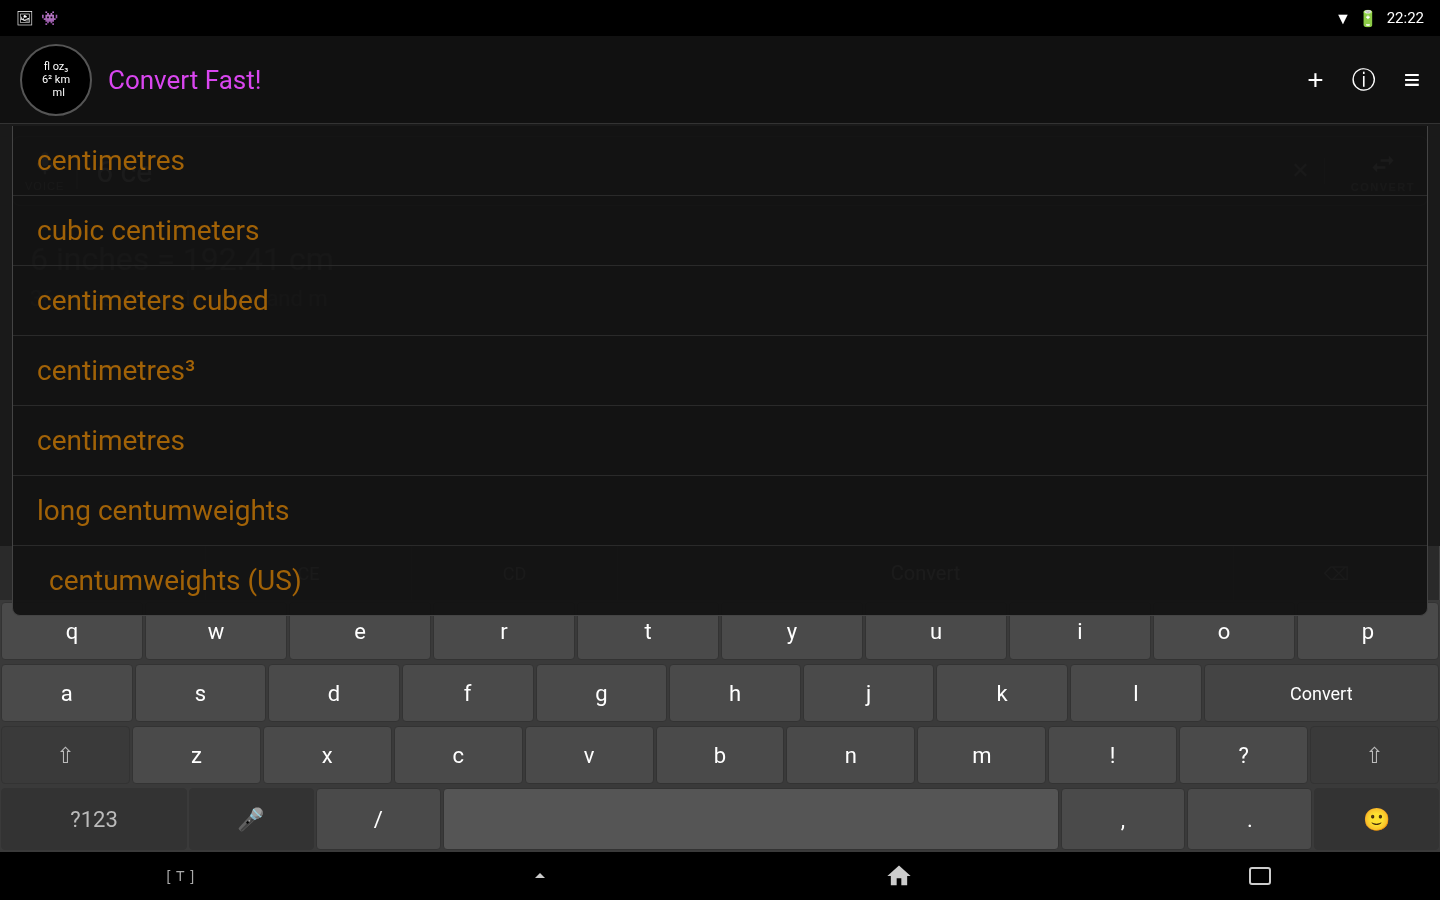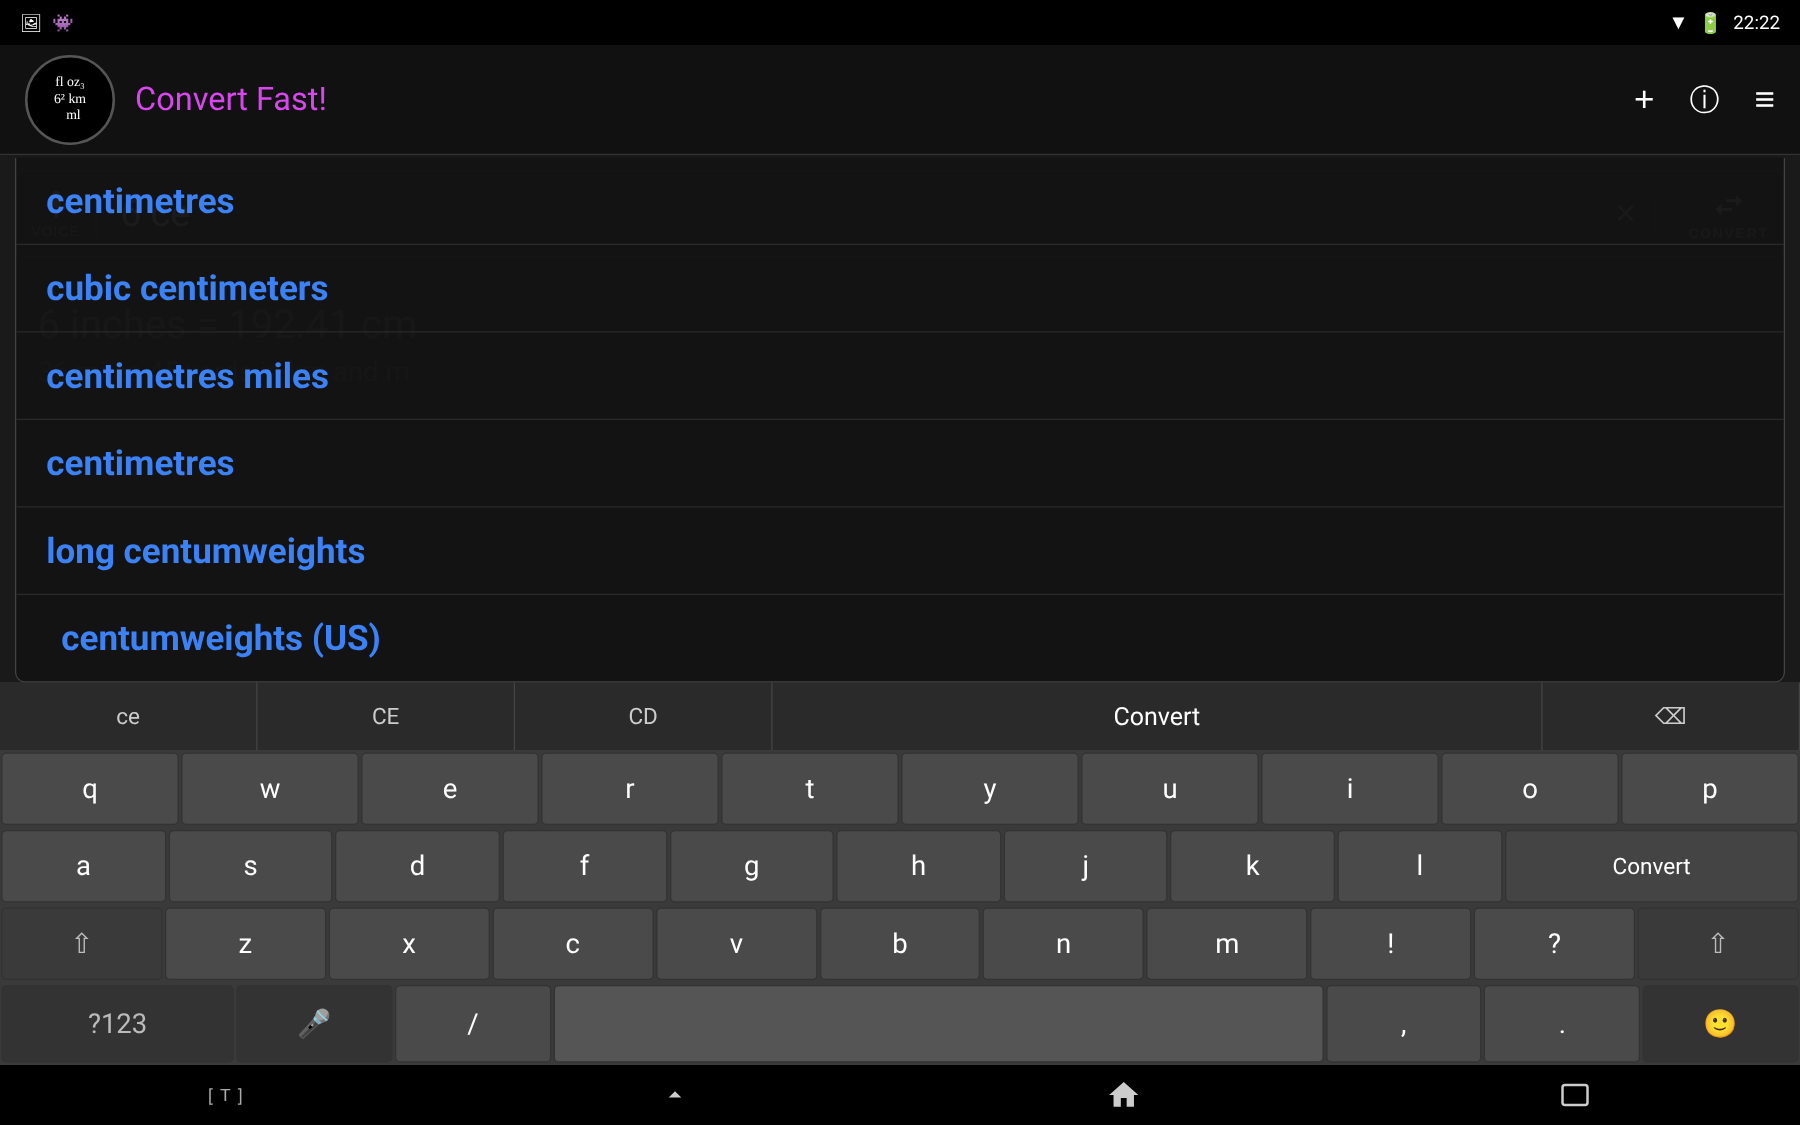--- a/index.html
+++ b/index.html
@@ -54,21 +54,20 @@
       align-items: center;
       justify-content: center;
       margin-right: 16px;
       flex-shrink: 0;
     }
     #app-logo-text {
       color: #fff;
       font-size: 9px;
       text-align: center;
       line-height: 1.2;
-      font-family: Liberation Serif, serif;
     }
     #app-title {
       color: #d946ef;
       font-size: 26px;
       font-weight: 400;
       flex: 1;
     }
     .app-bar-actions {
       display: flex;
       gap: 28px;
@@ -147,23 +146,23 @@
       left: 12px;
       width: calc(100% - 24px);
       background: rgba(20, 20, 20, 0.97);
       border: 1px solid #444;
       border-top: none;
       border-radius: 0 0 8px 8px;
       z-index: 100;
     }
     .autocomplete-item {
       padding: 18px 24px;
-      color: #3b82f6;
+      color: #a16207;
       font-size: 28px;
-      font-weight: 700;
+      font-weight: 400;
       border-bottom: 1px solid #2a2a2a;
       cursor: pointer;
     }
     .autocomplete-item:last-child {
       border-bottom: none;
       padding-left: 36px;
     }
 
     
     #bg-content {
@@ -337,21 +336,22 @@
 </div>
 
 <div id="bg-content">
   <div class="bg-conversion-text">6 inches = 192.41 cm</div>
   <div class="bg-secondary-text">36 miles 45 yards in km and m</div>
 </div>
 
 <div id="autocomplete-dropdown">
 <div class="autocomplete-item">centimetres</div>
     <div class="autocomplete-item">cubic centimeters</div>
-    <div class="autocomplete-item">centimetres miles</div>
+    <div class="autocomplete-item">centimeters cubed</div>
+    <div class="autocomplete-item">centimetres³</div>
     <div class="autocomplete-item">centimetres</div>
     <div class="autocomplete-item">long centumweights</div>
     <div class="autocomplete-item">centumweights (US)</div>
   </div>
 
 <div id="keyboard">
 
   <div class="keyboard-special-row">
     <div class="kb-special-key">ce</div>
     <div class="kb-special-key">CE</div>

